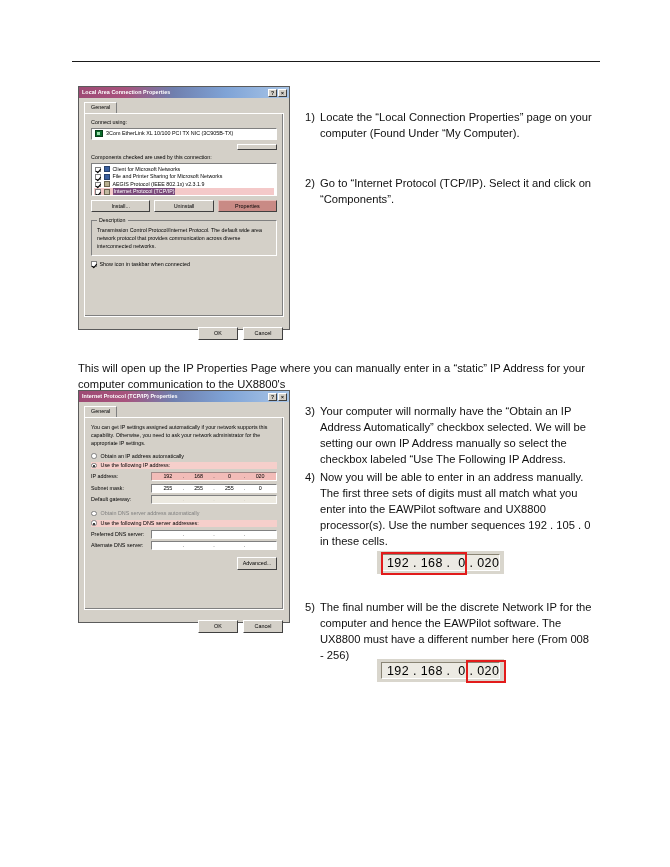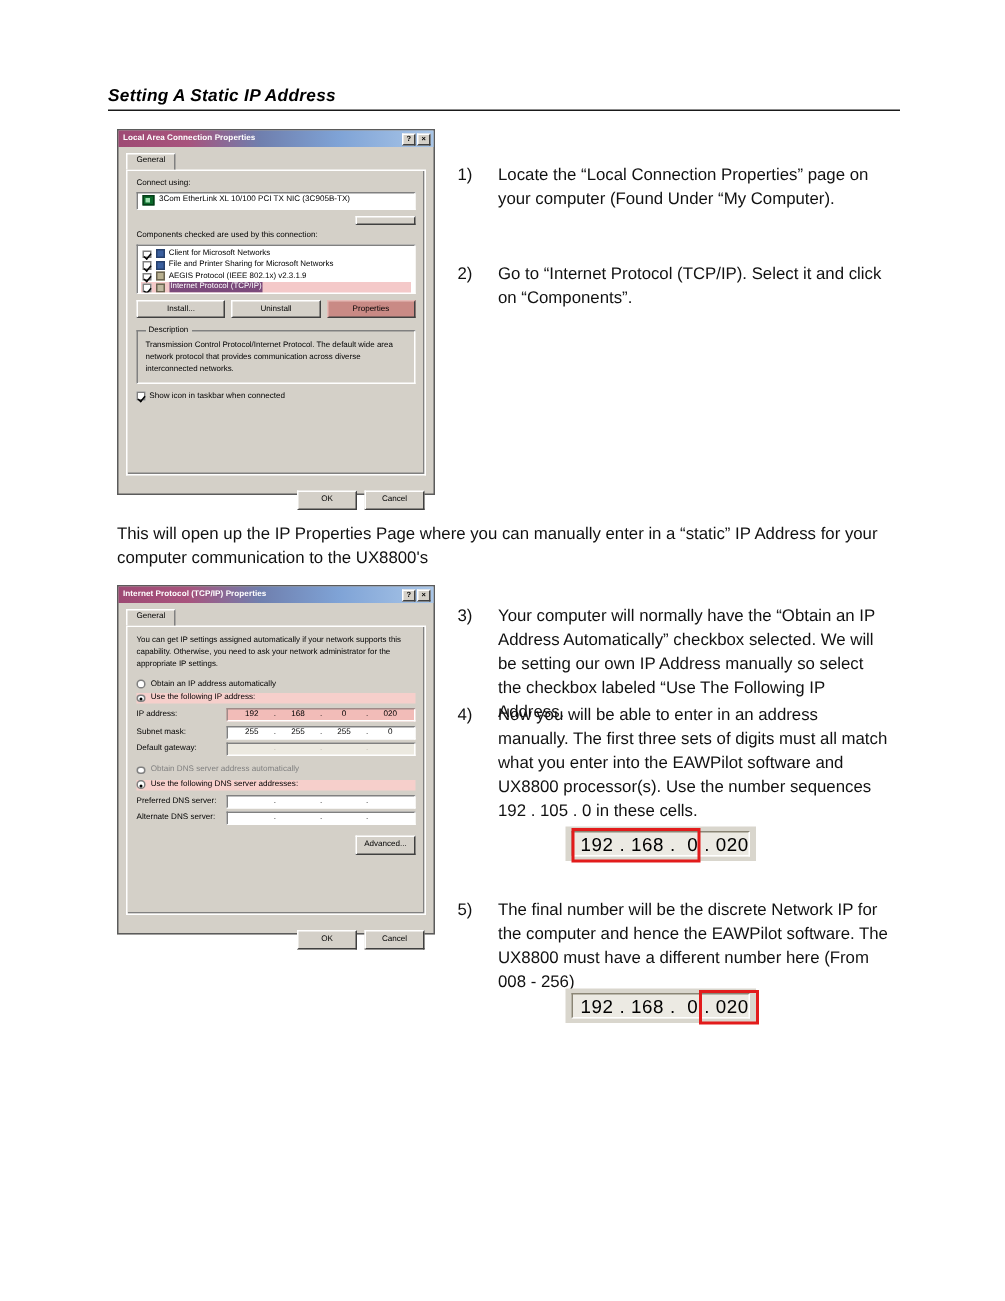--- a/index.html
+++ b/index.html
@@ -259,21 +259,21 @@
 
   
   .instr {
     position:absolute;
     font-size: 11.2px;
     line-height: 1.42;
     color:#111;
   }
   .instr .li { display:flex; margin-bottom: 2px; }
   .instr .num { width:15px; flex:none; }
-  .instr .txt { flex:1;margin-left:12px; }
+  .instr .txt { flex:1; }
 
   .bodytext {
     position:absolute;
     font-size:11.2px;
     line-height:1.45;
     color:#111;
   }
 
   
   .callout {
@@ -300,21 +300,20 @@
     position:absolute;
     border:2px solid #e21b1b;
     box-sizing:border-box;
     pointer-events:none;
   }
 </style>
 </head>
 <body>
 
 <div id="page-header">
-  <div class="title">Setting A Static IP Address</div>
   <div class="rule"></div>
 </div>
 
 <div class="win-dialog" id="dlg1" style="left:78px; top:86px; width:212px; height:244px;">
   <div class="title-bar">
     <span class="tb-text">Local Area Connection Properties</span>
     <span class="tb-buttons">
       <span class="tb-btn">?</span>
       <span class="tb-btn">×</span>
     </span>
@@ -509,21 +508,21 @@
   </div>
 </div>
 
 <div class="instr" style="left:305px; top:176px; width:288px;">
   <div class="li">
     <span class="num">2)</span>
     <span class="txt">Go to “Internet Protocol (TCP/IP). Select it and click on “Components”.</span>
   </div>
 </div>
 
-<div class="bodytext" style="left:78px; top:348px; width:520px;">This will open up the IP Properties Page where you can manually enter in a “static” IP Address for your computer communication to the UX8800's</div>
+<div class="bodytext" style="left:78px; top:360px; width:520px;">This will open up the IP Properties Page where you can manually enter in a “static” IP Address for your computer communication to the UX8800's</div>
 
 <div class="instr" style="left:305px; top:404px; width:288px;">
   <div class="li">
     <span class="num">3)</span>
     <span class="txt">Your computer will normally have the “Obtain an IP Address Automatically” checkbox selected. We will be setting our own IP Address manually so select the checkbox labeled “Use The Following IP Address.</span>
   </div>
 </div>
 
 <div class="instr" style="left:305px; top:470px; width:288px;">
   <div class="li">

